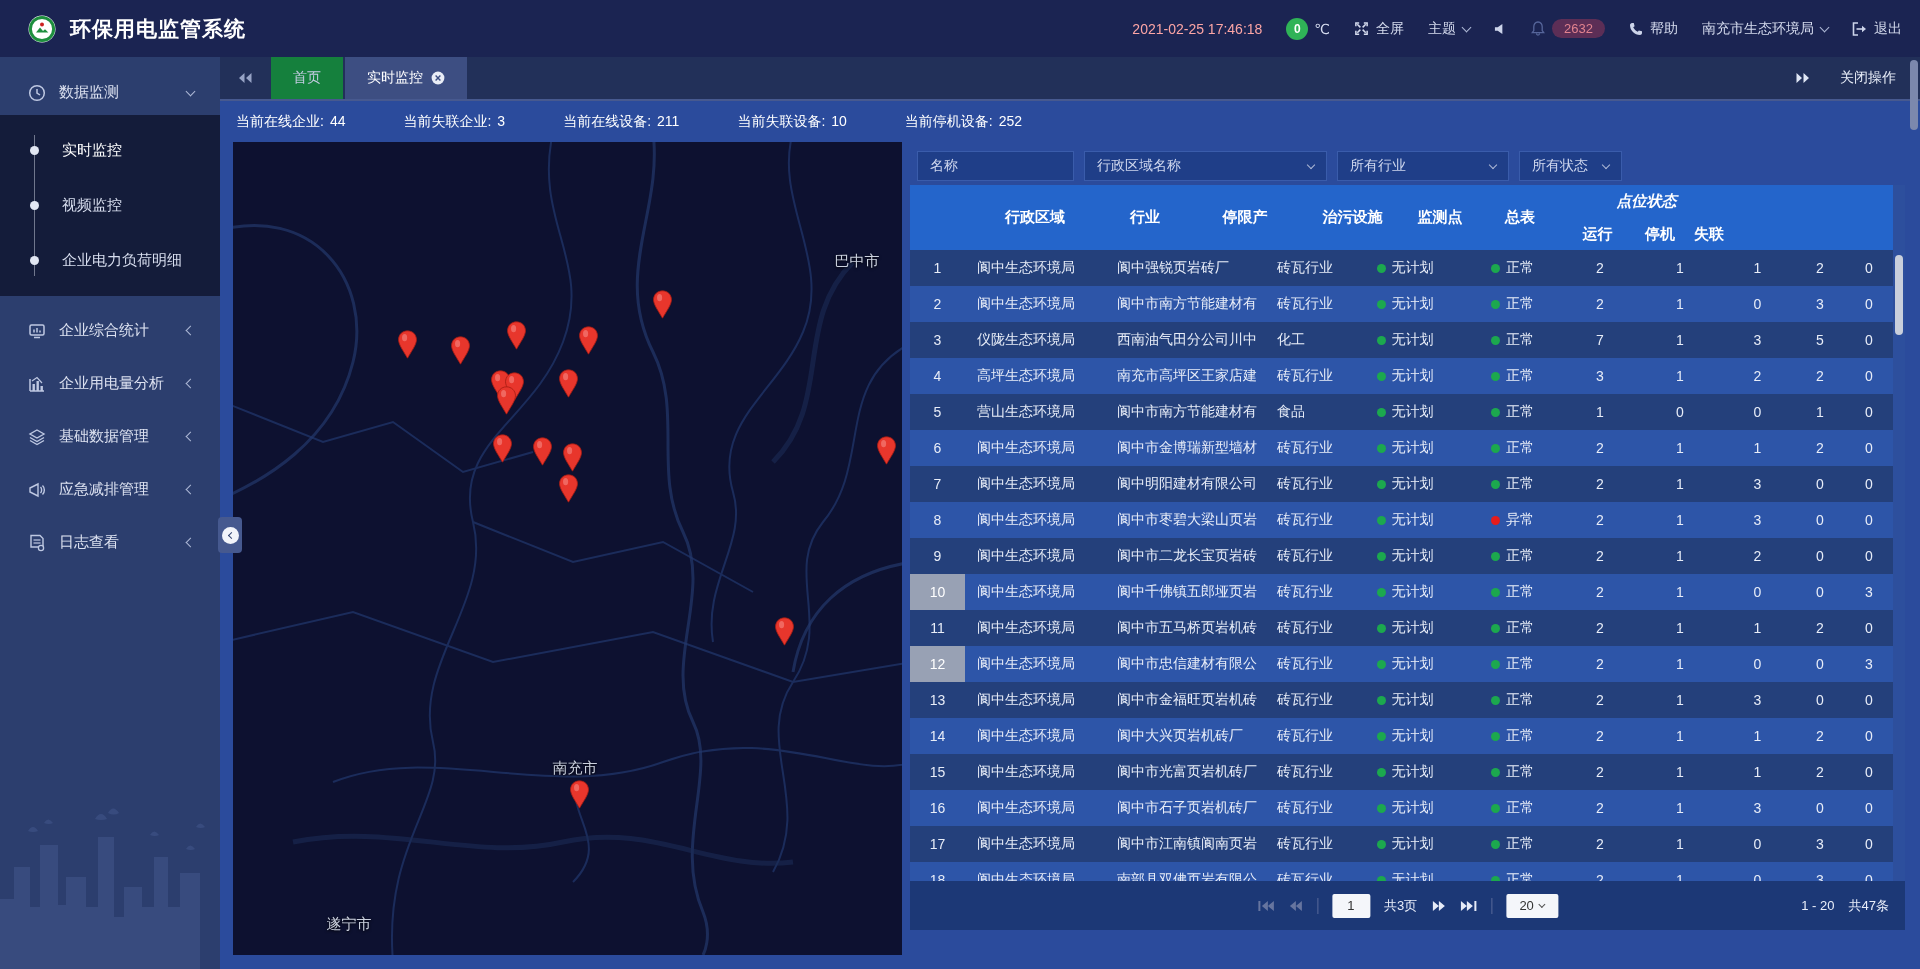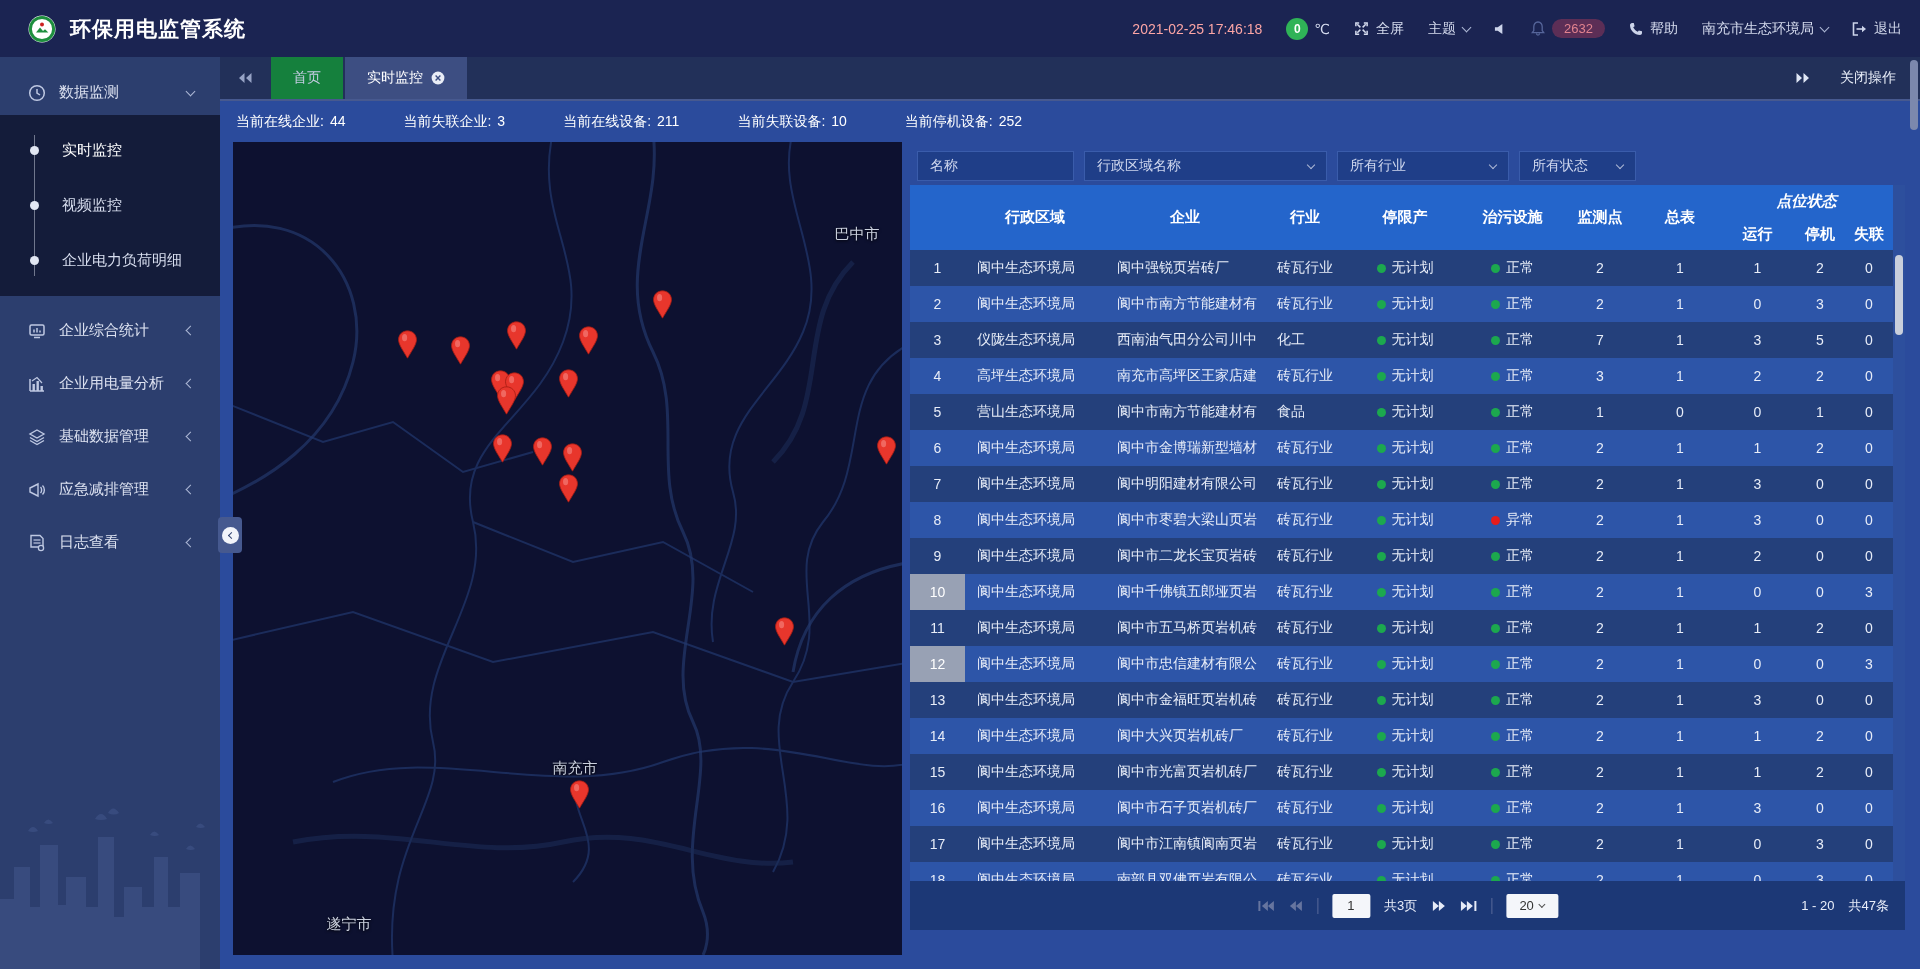--- a/index.html
+++ b/index.html
@@ -68,21 +68,21 @@
 
   
   .panel{position:absolute;left:690px;top:41px;width:995px;height:813px;}
   .filters{position:absolute;left:7px;top:9px;display:flex;gap:10px;}
   .fbox{height:30px;background:#1f3e88;border:1px solid #3a5cab;display:flex;align-items:center;
         padding:0 12px;font-size:14px;color:#cfd7ee;cursor:pointer;}
   .fbox .chev{margin-left:auto;width:6px;height:6px;}
   .f-name{width:157px;}
   .f-region{width:243px;}
   .f-industry{width:172px;}
-  .f-status{width:117px;}
+  .f-status{width:103px;}
 
   
   .t-head{position:absolute;left:0;top:43px;width:995px;height:65px;background:#2465cb;display:flex;
           font-size:15px;font-weight:bold;color:#ffffff;}
   .tc{display:flex;align-items:center;justify-content:center;height:100%;}
   .tc.lf{justify-content:flex-start;padding-left:12px;}
   .w-no{width:55px;} .w-region{width:140px;} .w-company{width:160px;} .w-industry{width:80px;}
   .w-halt{width:120px;} .w-fac{width:95px;} .w-pts{width:80px;} .w-mtr{width:80px;}
   .w-run{width:75px;} .w-stop{width:50px;} .w-lost{width:48px;}
   .t-group{width:173px;display:flex;flex-direction:column;}
@@ -336,21 +336,21 @@
           <path d="M-20,90 C80,60 140,140 120,220 C100,300 30,340 -20,360"></path>
           <path d="M420,-10 C430,70 380,130 420,210 C450,270 420,330 450,390 C480,450 430,520 460,580 C485,630 440,700 470,770 C480,795 470,813 470,813"></path>
           <path d="M680,420 C610,430 570,470 560,530"></path>
         </g>
         <g fill="none" stroke="#1a2b55" stroke-width="5" opacity="0.6">
           <path d="M620,120 C560,180 600,260 540,320"></path>
           <path d="M60,700 C160,680 240,720 330,700 C420,680 480,730 560,720"></path>
         </g>
       </svg>
       <div>
-          <div class="city-label" style="left: 624px; top: 92px;">巴中市</div>
+          <div class="city-label" style="left: 624px; top: 119px;">巴中市</div>
           <div class="city-label" style="left: 342px; top: 626px;">南充市</div>
           <div class="city-label" style="left: 116px; top: 782px;">遂宁市</div>
         </div>
       <div>
           <div class="pin" style="left: 419px; top: 148px;">
     <svg width="21" height="29" viewBox="0 0 24 34">
       <path d="M12 1 C6 1 1.5 5.5 1.5 11.5 C1.5 17 7 24.5 12 33 C17 24.5 22.5 17 22.5 11.5 C22.5 5.5 18 1 12 1 Z" fill="#e8362c" stroke="#a81d14" stroke-width="1"></path>
       <ellipse cx="8.6" cy="9" rx="3" ry="4.2" fill="#f4837c" opacity="0.65"></ellipse>
     </svg>
   </div>
@@ -463,21 +463,20 @@
         </div>
         <div class="fbox f-status">
           <span>所有状态</span>
           <span class="chev chev-down"></span>
         </div>
       </div>
 
       <div class="t-head">
         <div class="tc w-no"></div>
         <div class="tc w-region">行政区域</div>
-        <div class="tc w-company">企业</div>
         <div class="tc w-industry">行业</div>
         <div class="tc w-halt">停限产</div>
         <div class="tc w-fac">治污设施</div>
         <div class="tc w-pts">监测点</div>
         <div class="tc w-mtr">总表</div>
         <div class="t-group">
           <div class="t-group-title">点位状态</div>
           <div class="t-group-cols">
             <div class="tc w-run">运行</div>
             <div class="tc w-stop">停机</div>

